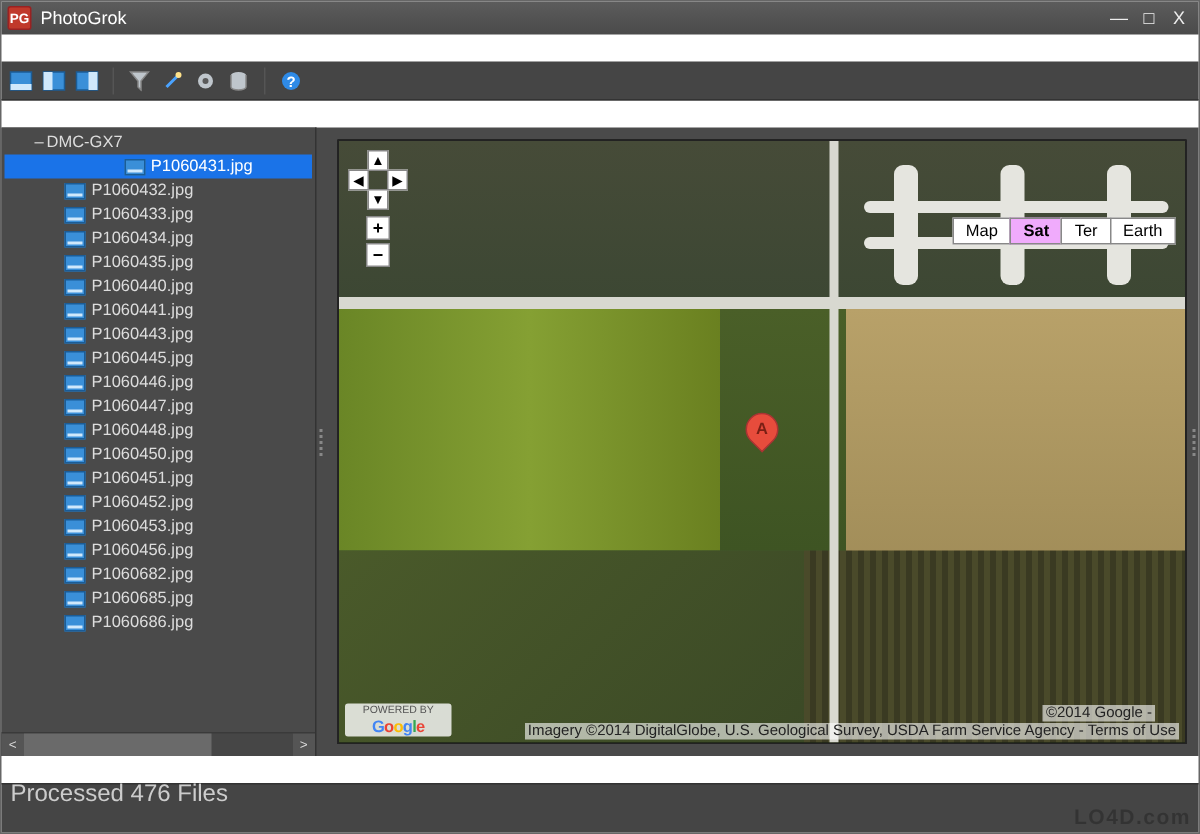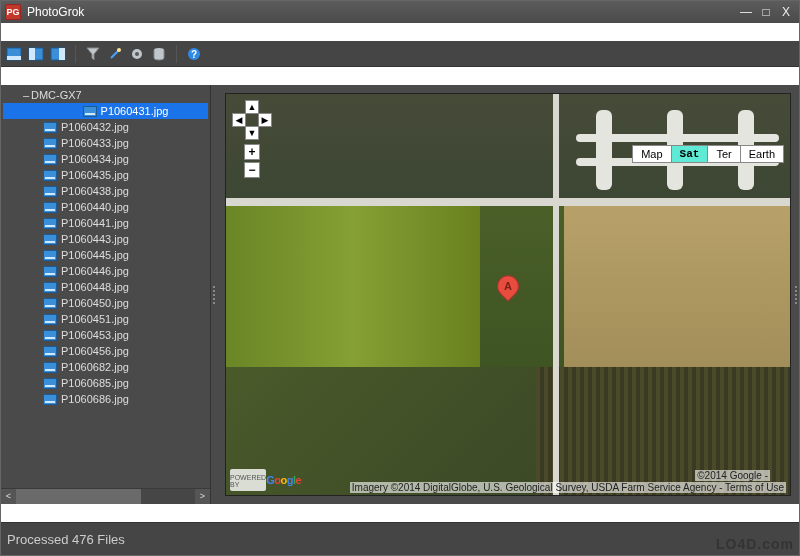--- a/index.html
+++ b/index.html
@@ -51,30 +51,30 @@
   .pan { position:relative; width:40px; height:40px; }
   .pan .pbtn { position:absolute; width:14px; height:14px; background:#fff; border:1px solid #888; display:flex; align-items:center; justify-content:center; font-size:9px; cursor:pointer; }
   .pan .up { left:13px; top:0; }
   .pan .down { left:13px; top:26px; }
   .pan .left { left:0; top:13px; }
   .pan .right { left:26px; top:13px; }
   .zoom { margin-top:4px; margin-left:12px; }
   .zoom .zbtn { width:16px; height:16px; background:#fff; border:1px solid #888; display:flex; align-items:center; justify-content:center; font-size:12px; font-weight:bold; cursor:pointer; margin-bottom:2px; }
   .maptypes { position:absolute; right:6px; top:6px; display:flex;margin-top:45px; }
   .maptypes .mt { padding:2px 8px; background:#fff; border:1px solid #888; font-size:11px; cursor:pointer; margin-left:-1px; }
-  .maptypes .mt.active { font-weight:bold; background:#5eead4;font-family:Liberation Mono, monospace; }
+  .maptypes .mt.active { font-weight:bold; background:#f0abfc; }
   .attrib { position:absolute; right:4px; bottom:2px; font-size:10px; color:#222; background:rgba(255,255,255,0.6); padding:0 2px; }
   .copyright { position:absolute; right:20px; bottom:14px; font-size:10px; color:#222; background:rgba(255,255,255,0.6); padding:0 2px; }
-  .google-badge { position:absolute; left:4px; bottom:4px; width:36px; height:22px; background:rgba(255,255,255,0.8); border-radius:2px; display:flex; align-items:center; justify-content:space-between; font-size:7px; color:#555; line-height:1; padding-top:1px;}
+  .google-badge { position:absolute; left:4px; bottom:4px; width:71px; height:22px; background:rgba(255,255,255,0.8); border-radius:2px; display:flex; flex-direction:column; align-items:center; justify-content:space-between; font-size:7px; color:#555; line-height:1; padding-top:1px;}
   .google-badge .g { font-size:11px; font-weight:bold; letter-spacing:-0.5px; }
   .google-badge .g .b{color:#4285F4}.google-badge .g .r{color:#EA4335}.google-badge .g .y{color:#FBBC05}.google-badge .g .gr{color:#34A853}
   .splitter-dots { width:6px; display:flex; flex-direction:column; align-items:center; justify-content:center; gap:2px; }
   .splitter-dots span { width:2px; height:2px; background:#888; }
   .right-splitter { position:absolute; right:0; top:50%; transform:translateY(-50%); }
-  .statusbar { height: 18px; background: #454545; color: #ccc; display: flex; align-items: center; padding: 16px 6px; font-size: 13px; border-top:1px solid #333;}
+  .statusbar { height: 18px; background: #454545; color: #ccc; display: flex; align-items: flex-end; padding: 16px 6px; font-size: 16px; border-top:1px solid #333;}
   .watermark { position:absolute; right:6px; bottom:4px; font-size:14px; color:rgba(0,0,0,0.25); font-weight:bold; letter-spacing:1px; pointer-events: none; }
   .tree-clip { overflow: hidden; }
 </style>
 </head>
 <body>
 
 <div class="window">
 
   <div class="titlebar">
     <div class="app-icon">PG</div>
@@ -171,26 +171,20 @@
           <div class="tree-row child">
             <span class="file-icon">
               <span class="fi-icon"></span>
             </span>
             <span>P1060435.jpg</span>
           </div>
           <div class="tree-row child">
             <span class="file-icon">
               <span class="fi-icon"></span>
             </span>
-            <span>P1060438.jpg</span>
-          </div>
-          <div class="tree-row child">
-            <span class="file-icon">
-              <span class="fi-icon"></span>
-            </span>
             <span>P1060440.jpg</span>
           </div>
           <div class="tree-row child">
             <span class="file-icon">
               <span class="fi-icon"></span>
             </span>
             <span>P1060441.jpg</span>
           </div>
           <div class="tree-row child">
             <span class="file-icon">
@@ -207,33 +201,45 @@
           <div class="tree-row child">
             <span class="file-icon">
               <span class="fi-icon"></span>
             </span>
             <span>P1060446.jpg</span>
           </div>
           <div class="tree-row child">
             <span class="file-icon">
               <span class="fi-icon"></span>
             </span>
+            <span>P1060447.jpg</span>
+          </div>
+          <div class="tree-row child">
+            <span class="file-icon">
+              <span class="fi-icon"></span>
+            </span>
             <span>P1060448.jpg</span>
           </div>
           <div class="tree-row child">
             <span class="file-icon">
               <span class="fi-icon"></span>
             </span>
             <span>P1060450.jpg</span>
           </div>
           <div class="tree-row child">
             <span class="file-icon">
               <span class="fi-icon"></span>
             </span>
             <span>P1060451.jpg</span>
+          </div>
+          <div class="tree-row child">
+            <span class="file-icon">
+              <span class="fi-icon"></span>
+            </span>
+            <span>P1060452.jpg</span>
           </div>
           <div class="tree-row child">
             <span class="file-icon">
               <span class="fi-icon"></span>
             </span>
             <span>P1060453.jpg</span>
           </div>
           <div class="tree-row child">
             <span class="file-icon">
               <span class="fi-icon"></span>

